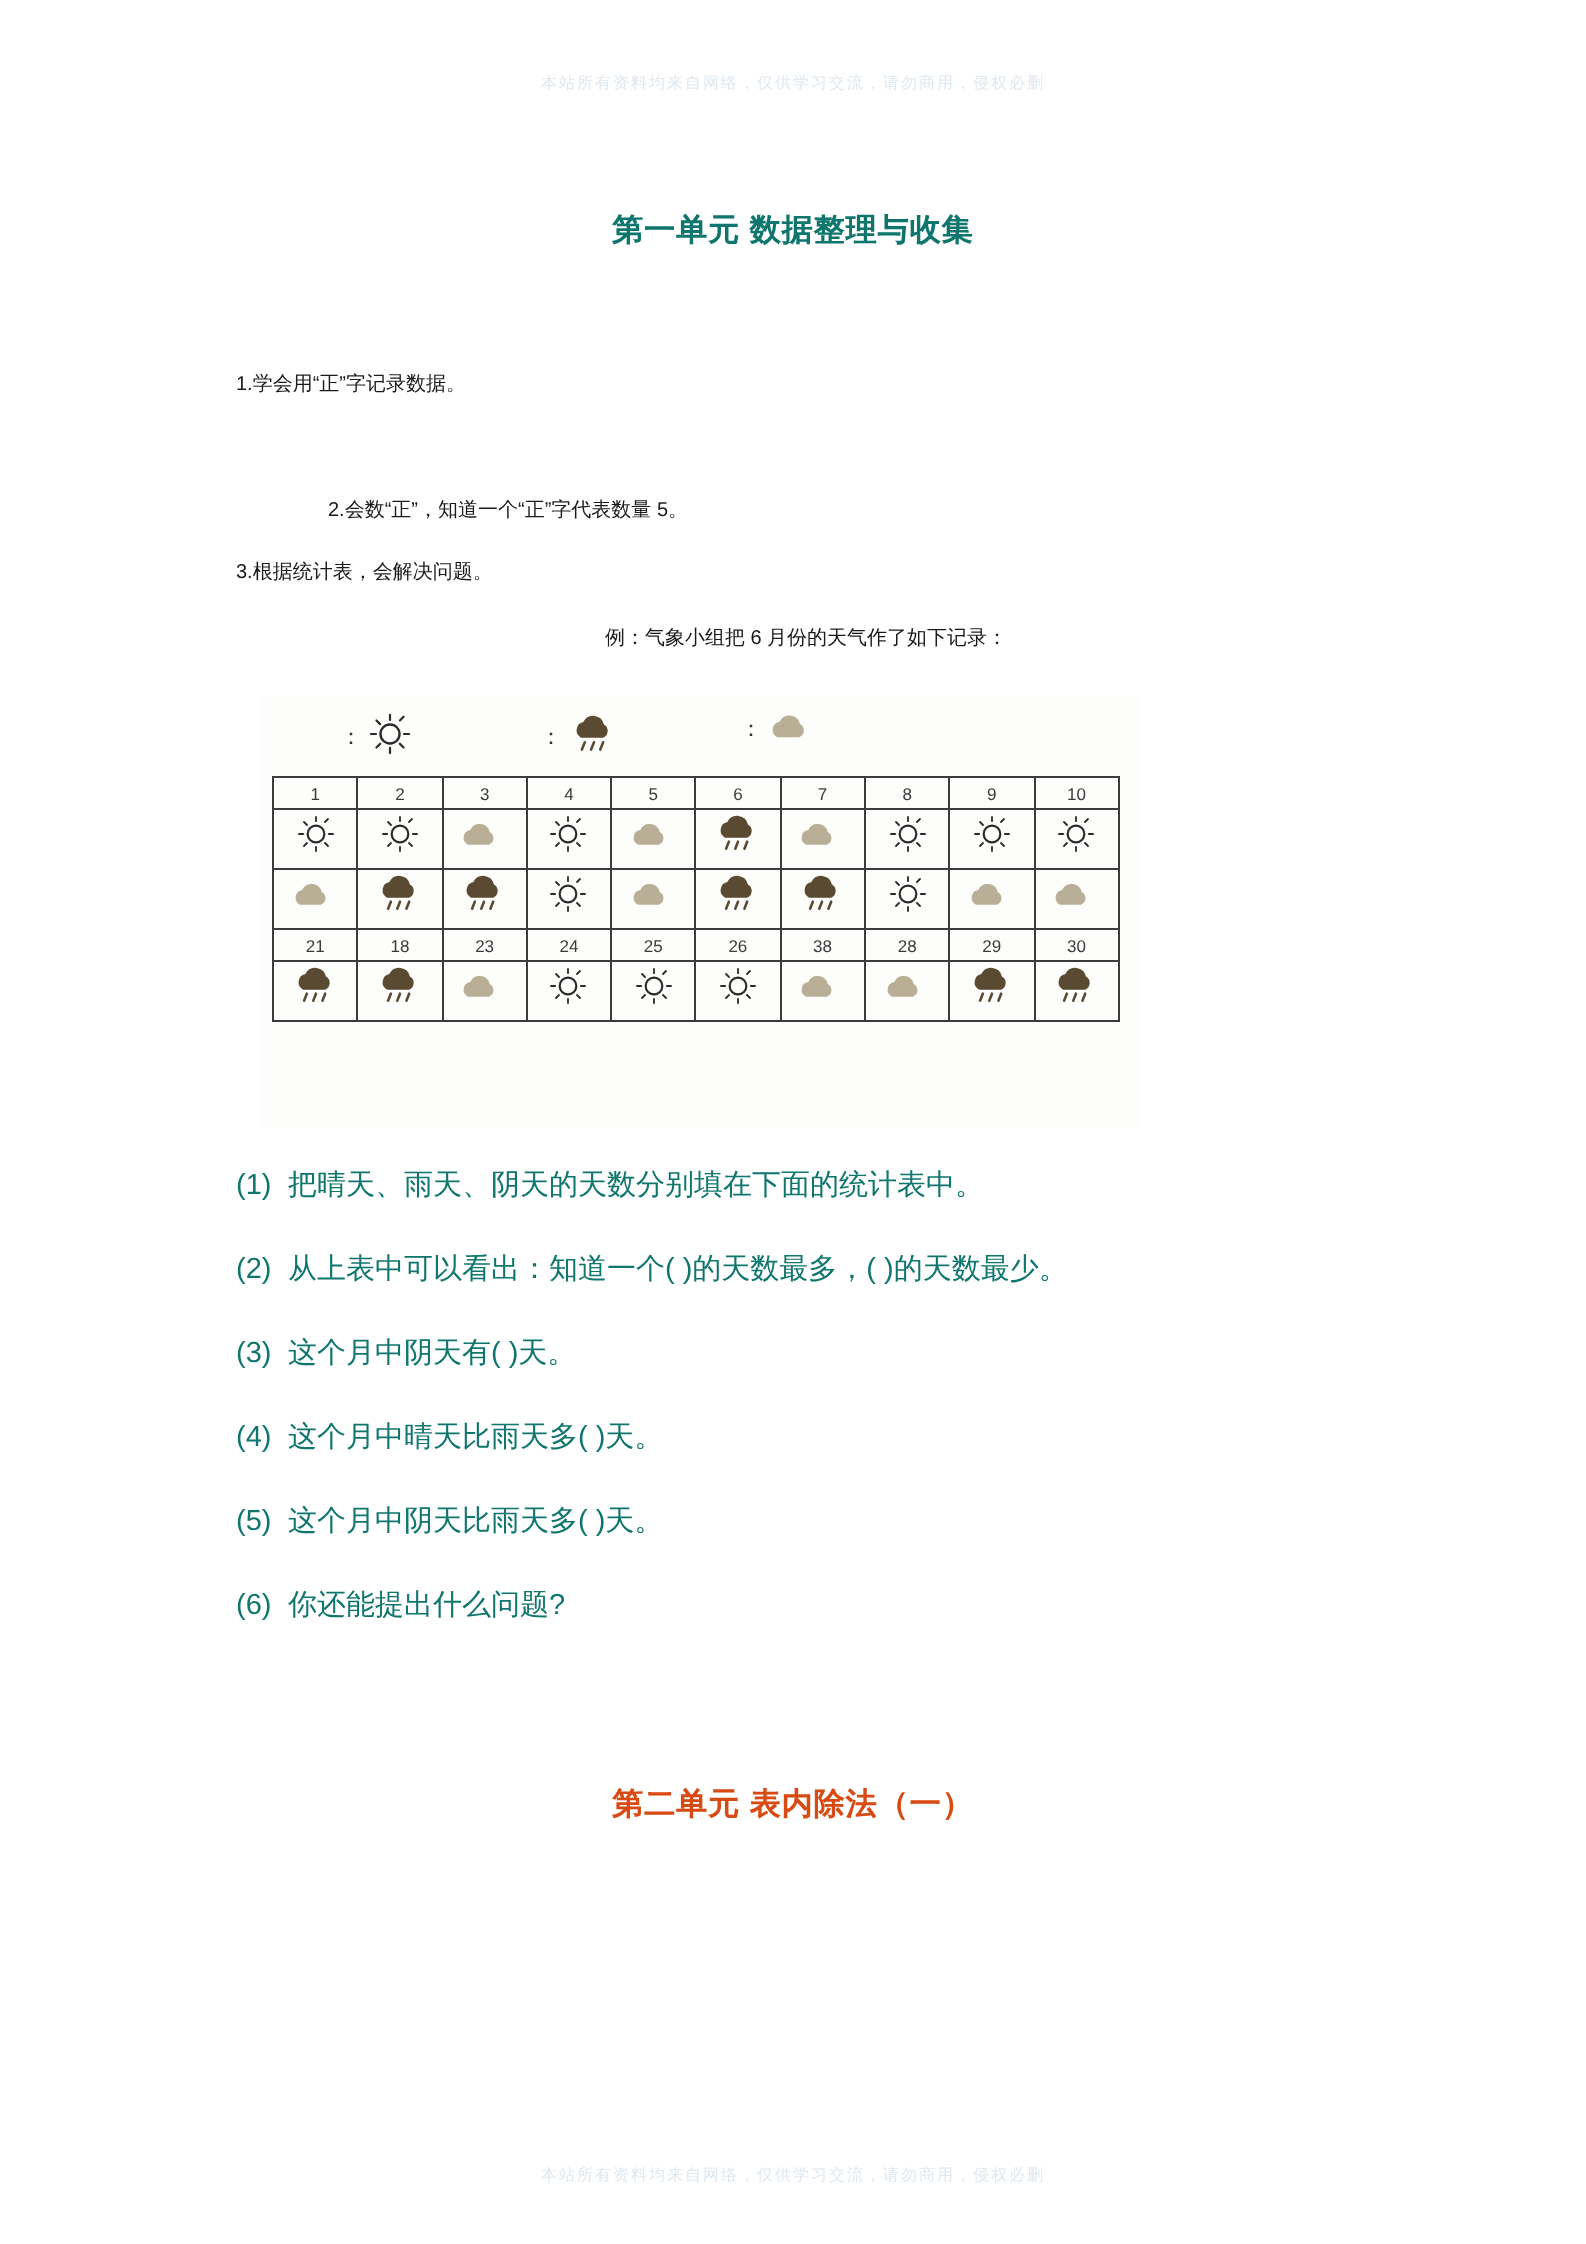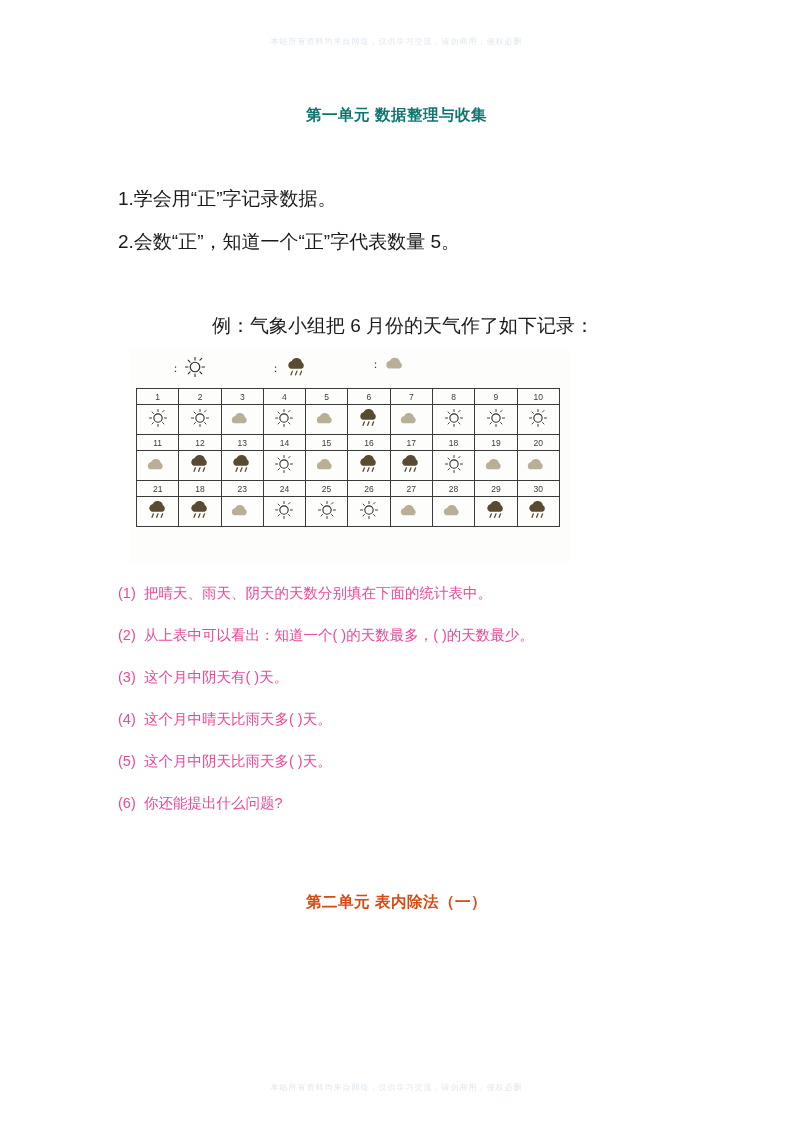--- a/index.html
+++ b/index.html
@@ -42,32 +42,32 @@
   .unit-title.blue { color: #0f766e; }
   .unit-title.red { color: #d94a12; margin-top: 18px; }
 
   #unit1-title { position: absolute; top: 105px; left: 0; width: 100%; }
   #unit2-title { position: absolute; top: 874px; left: 0; width: 100%; }
 
   .body-text {
     position: absolute;
     left: 118px;
     width: 570px;
-    font-size: 19px;
+    font-size: 10px;
     line-height: 1.5;
     color: #1a1a1a;
   }
 
   .q-line {
     position: absolute;
     left: 118px;
     width: 600px;
     font-size: 14.5px;
     line-height: 1.5;
-    color: #ec4899;
+    color: #0f766e;
   }
   .q-num { display: inline-block; min-width: 26px; }
 
   
   .figure {
     position: absolute;
     left: 130px;
     top: 348px;
     width: 440px;
     height: 216px;
@@ -122,21 +122,22 @@
 </head>
 <body>
 
 <div class="page">
 
   <div class="watermark watermark-top">本站所有资料均来自网络，仅供学习交流，请勿商用，侵权必删</div>
 
   <div id="unit1-title" class="unit-title blue">第一单元  数据整理与收集</div>
 
   <div class="body-text" style="top:185px;">1.学会用“正”字记录数据。</div>
-  <div class="body-text" style="top:228px;">2.会数“正”，知道一个“正”字代表数量 5。</div>
+  <div class="body-text" style="top:248px;margin-left:46px;">2.会数“正”，知道一个“正”字代表数量 5。</div>
+  <div class="body-text" style="top:279px;">3.根据统计表，会解决问题。</div>
   <div class="body-text" style="top:312px;text-align:center;">例：气象小组把 6 月份的天气作了如下记录：</div>
 
   <div class="figure">
     <div class="legend">
       <div class="legend-item legend-1">
         <span class="colon">：</span>
         <span class="wicon">
           <svg width="22" height="22" viewBox="0 0 24 24">
             <circle cx="12" cy="12" r="5.2" fill="none" stroke="#2b2b2b" stroke-width="1.3"></circle>
             <g stroke="#2b2b2b" stroke-width="1.2" stroke-linecap="round">
@@ -279,32 +280,20 @@
                     <line x1="12" y1="19.7" x2="12" y2="22.2"></line>
                     <line x1="1.8" y1="12" x2="4.3" y2="12"></line>
                     <line x1="19.7" y1="12" x2="22.2" y2="12"></line>
                     <line x1="4.8" y1="4.8" x2="6.6" y2="6.6"></line>
                     <line x1="17.4" y1="17.4" x2="19.2" y2="19.2"></line>
                     <line x1="17.4" y1="4.8" x2="19.2" y2="3"></line>
                     <line x1="4.8" y1="19.2" x2="6.6" y2="17.4"></line>
                   </g>
                 </svg></span></td>
           </tr>
-          <tr class="num-row">
-            <td>11</td>
-            <td>12</td>
-            <td>13</td>
-            <td>14</td>
-            <td>15</td>
-            <td>16</td>
-            <td>17</td>
-            <td>18</td>
-            <td>19</td>
-            <td>20</td>
-          </tr>
           <tr class="icon-row">
             <td><span class="wicon"><svg width="26" height="16" viewBox="0 0 28 18">
                   <path d="M5 15 a4.4 4.4 0 0 1 1.3 -8.3 a5.8 5.8 0 0 1 10.9 1.2 a3.9 3.9 0 0 1 -0.4 7.1 z" fill="#b9ae96"></path>
                 </svg></span></td>
             <td><span class="wicon"><svg width="26" height="22" viewBox="0 0 28 24">
                   <path d="M7 14 a4.6 4.6 0 0 1 1.2 -8.6 a6 6 0 0 1 11.2 1.4 a4 4 0 0 1 -0.4 7.2 z" fill="#5a4a32"></path>
                   <g stroke="#5a4a32" stroke-width="1.4" stroke-linecap="round">
                     <line x1="9" y1="16.2" x2="7.5" y2="20"></line>
                     <line x1="14" y1="16.2" x2="12.5" y2="20"></line>
                     <line x1="19" y1="16.2" x2="17.5" y2="20"></line>
@@ -370,21 +359,21 @@
                   <path d="M5 15 a4.4 4.4 0 0 1 1.3 -8.3 a5.8 5.8 0 0 1 10.9 1.2 a3.9 3.9 0 0 1 -0.4 7.1 z" fill="#b9ae96"></path>
                 </svg></span></td>
           </tr>
           <tr class="num-row">
             <td>21</td>
             <td>18</td>
             <td>23</td>
             <td>24</td>
             <td>25</td>
             <td>26</td>
-            <td>27</td>
+            <td>38</td>
             <td>28</td>
             <td>29</td>
             <td>30</td>
           </tr>
           <tr class="icon-row">
             <td><span class="wicon"><svg width="26" height="22" viewBox="0 0 28 24">
                   <path d="M7 14 a4.6 4.6 0 0 1 1.2 -8.6 a6 6 0 0 1 11.2 1.4 a4 4 0 0 1 -0.4 7.2 z" fill="#5a4a32"></path>
                   <g stroke="#5a4a32" stroke-width="1.4" stroke-linecap="round">
                     <line x1="9" y1="16.2" x2="7.5" y2="20"></line>
                     <line x1="14" y1="16.2" x2="12.5" y2="20"></line>

